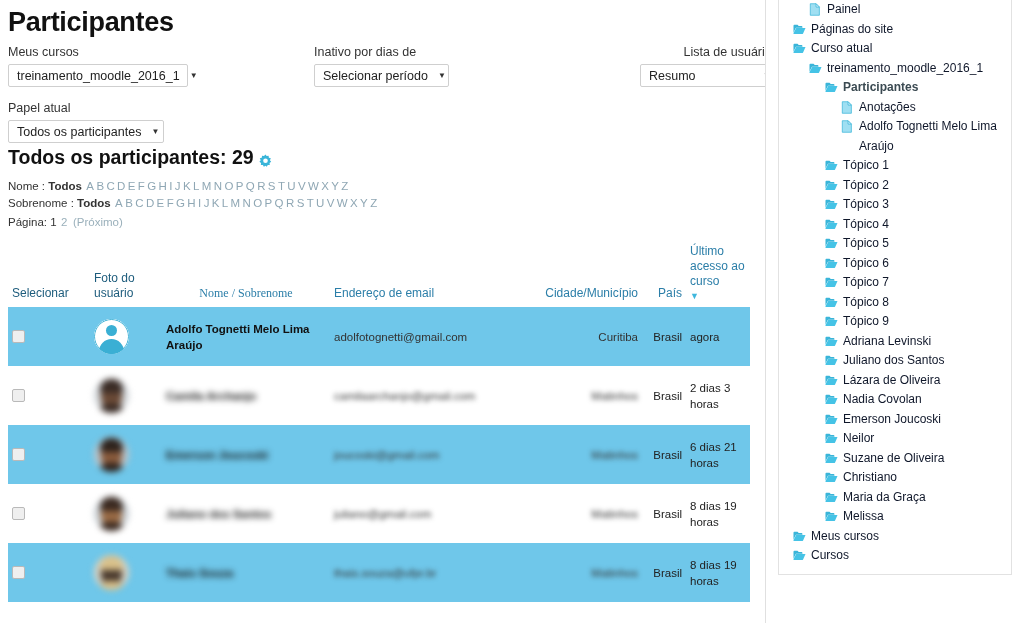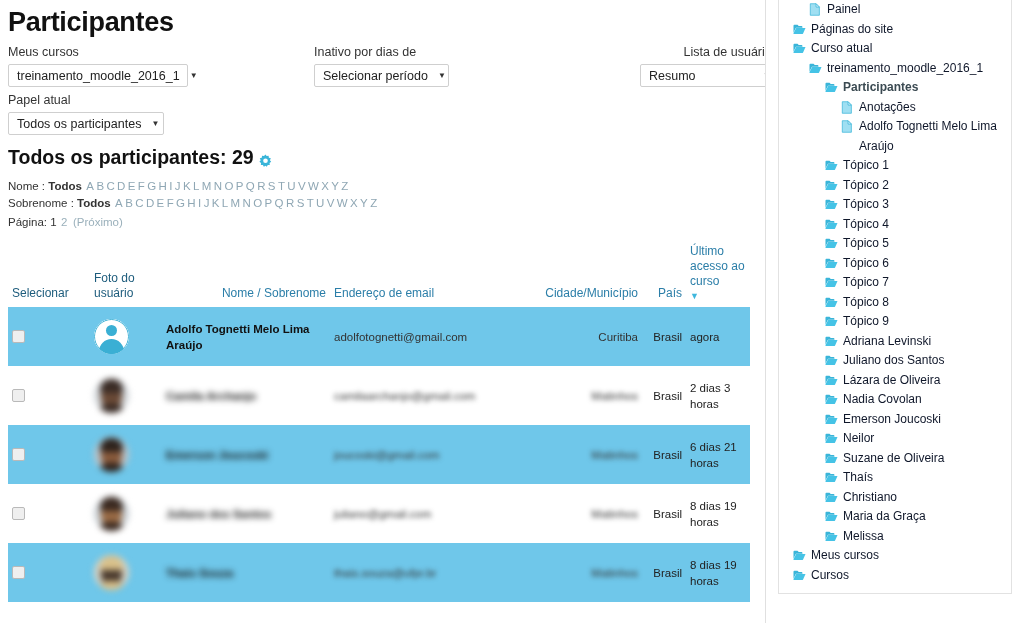--- a/index.html
+++ b/index.html
@@ -43,21 +43,21 @@
 
   
   .filters {
     position: relative;
     height: 95px;
     font-size: 12.5px;
     color: #333;
   }
   .filter-group { position: absolute; }
   .fg-courses { left: 0; top: 3px; }
-  .fg-role    { left: 0; top: 51px; }
+  .fg-role    { left: 0; top: 59px; }
   .fg-inactive{ left: 306px; top: 3px; }
   .fg-userlist{ left: 632px; top: 3px; width: 138px; text-align: right;}
   .filter-label {
     display: block;
     font-size: 12.5px;
     color: #333;
     margin-bottom: 5px;
     white-space: nowrap;
   }
   .select-box {
@@ -129,21 +129,21 @@
     vertical-align: bottom;
     padding: 0 4px 6px 4px;
     font-weight: normal;
     font-size: 12px;
     color: #1d5c7c;
     line-height: 15px;
     border: none;
   }
   th.c-select   { width: 82px;  text-align: left;  color:#222; padding-left:6px;}
   th.c-photo    { width: 72px;  text-align: left;  color:#222; }
-  th.c-name     { width: 168px; text-align: right;  }
+  th.c-name     { width: 168px; text-align: center; font-family: Liberation Serif, serif;  }
   th.c-email    { width: 208px; text-align: left;  }
   th.c-city     { width: 104px; text-align: right; }
   th.c-country  { width: 44px;  text-align: right; }
   th.c-access   { width: 64px;  text-align: left;  }
   th.c-name a, th.c-email a, th.c-city a, th.c-country a, th.c-access a {
     color: #2b7ea8; text-decoration: none;
   }
   th.c-name .sep { color:#2b7ea8; }
   .sortcaret { display:block; color:#3fb7dd; font-size:9px; line-height:10px; margin-top:2px;}
 
@@ -597,27 +597,20 @@
               <path fill="#3ab5d9" d="M0.6 2.3c0-0.6 0.4-1 1-1h4l1.4 1.5h3.6c0.6 0 1 0.4 1 1v1.1H3.6L0.6 10.6z"></path>
               <path fill="#45c3e6" d="M3.9 5.3h11.5l-3 6.6c-0.2 0.4-0.6 0.7-1.1 0.7H1.5c-0.7 0-1.2-0.7-0.9-1.4z"></path>
             </svg></span>
           <span class="t-label">Suzane de Oliveira</span>
         </li>
         <li class="tree-item depth-3">
           <span class="ico"><svg viewBox="0 0 16 14" width="13" height="13">
               <path fill="#3ab5d9" d="M0.6 2.3c0-0.6 0.4-1 1-1h4l1.4 1.5h3.6c0.6 0 1 0.4 1 1v1.1H3.6L0.6 10.6z"></path>
               <path fill="#45c3e6" d="M3.9 5.3h11.5l-3 6.6c-0.2 0.4-0.6 0.7-1.1 0.7H1.5c-0.7 0-1.2-0.7-0.9-1.4z"></path>
             </svg></span>
-          <span class="t-label">Thaís</span>
-        </li>
-        <li class="tree-item depth-3">
-          <span class="ico"><svg viewBox="0 0 16 14" width="13" height="13">
-              <path fill="#3ab5d9" d="M0.6 2.3c0-0.6 0.4-1 1-1h4l1.4 1.5h3.6c0.6 0 1 0.4 1 1v1.1H3.6L0.6 10.6z"></path>
-              <path fill="#45c3e6" d="M3.9 5.3h11.5l-3 6.6c-0.2 0.4-0.6 0.7-1.1 0.7H1.5c-0.7 0-1.2-0.7-0.9-1.4z"></path>
-            </svg></span>
           <span class="t-label">Christiano</span>
         </li>
         <li class="tree-item depth-3">
           <span class="ico"><svg viewBox="0 0 16 14" width="13" height="13">
               <path fill="#3ab5d9" d="M0.6 2.3c0-0.6 0.4-1 1-1h4l1.4 1.5h3.6c0.6 0 1 0.4 1 1v1.1H3.6L0.6 10.6z"></path>
               <path fill="#45c3e6" d="M3.9 5.3h11.5l-3 6.6c-0.2 0.4-0.6 0.7-1.1 0.7H1.5c-0.7 0-1.2-0.7-0.9-1.4z"></path>
             </svg></span>
           <span class="t-label">Maria da Graça</span>
         </li>
         <li class="tree-item depth-3">

